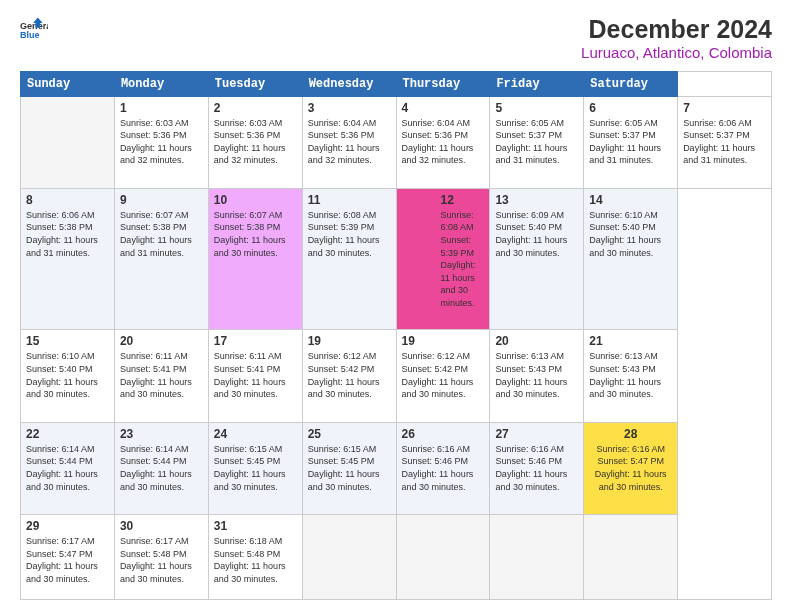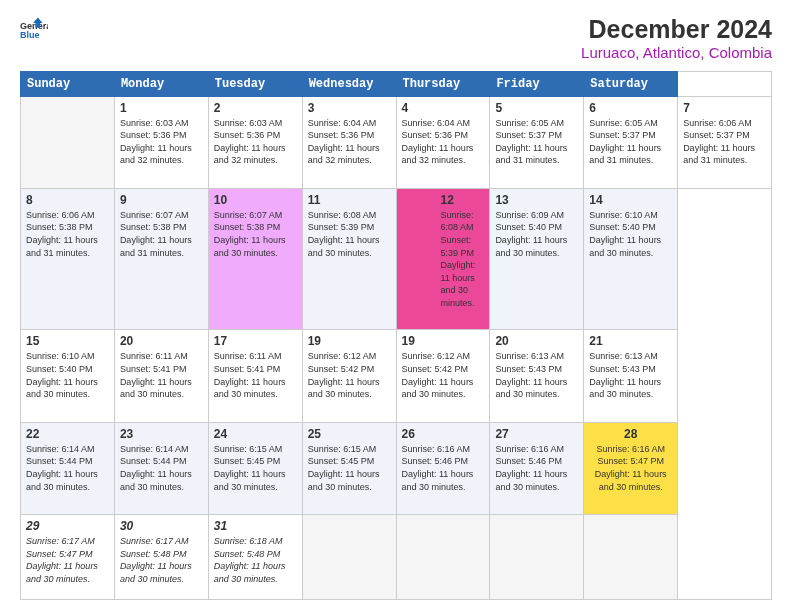--- a/index.html
+++ b/index.html
@@ -235,21 +235,21 @@
           </td>
           <td style="background: rgb(240, 244, 250);">
             <span class="day-num">27</span>
             <div class="day-info">Sunrise: 6:16 AM<br>Sunset: 5:46 PM<br>Daylight: 11 hours and 30 minutes.</div>
           </td>
           <td style="background: #fde047; text-align: center;">
             <span class="day-num">28</span>
             <div class="day-info">Sunrise: 6:16 AM<br>Sunset: 5:47 PM<br>Daylight: 11 hours and 30 minutes.</div>
           </td>
         </tr>
-        <tr style="background: #737373; font-style: italic;">
+        <tr style="background: #737373;">
           <td>
             <span class="day-num">29</span>
             <div class="day-info">Sunrise: 6:17 AM<br>Sunset: 5:47 PM<br>Daylight: 11 hours and 30 minutes.</div>
           </td>
           <td>
             <span class="day-num">30</span>
             <div class="day-info">Sunrise: 6:17 AM<br>Sunset: 5:48 PM<br>Daylight: 11 hours and 30 minutes.</div>
           </td>
           <td>
             <span class="day-num">31</span>

